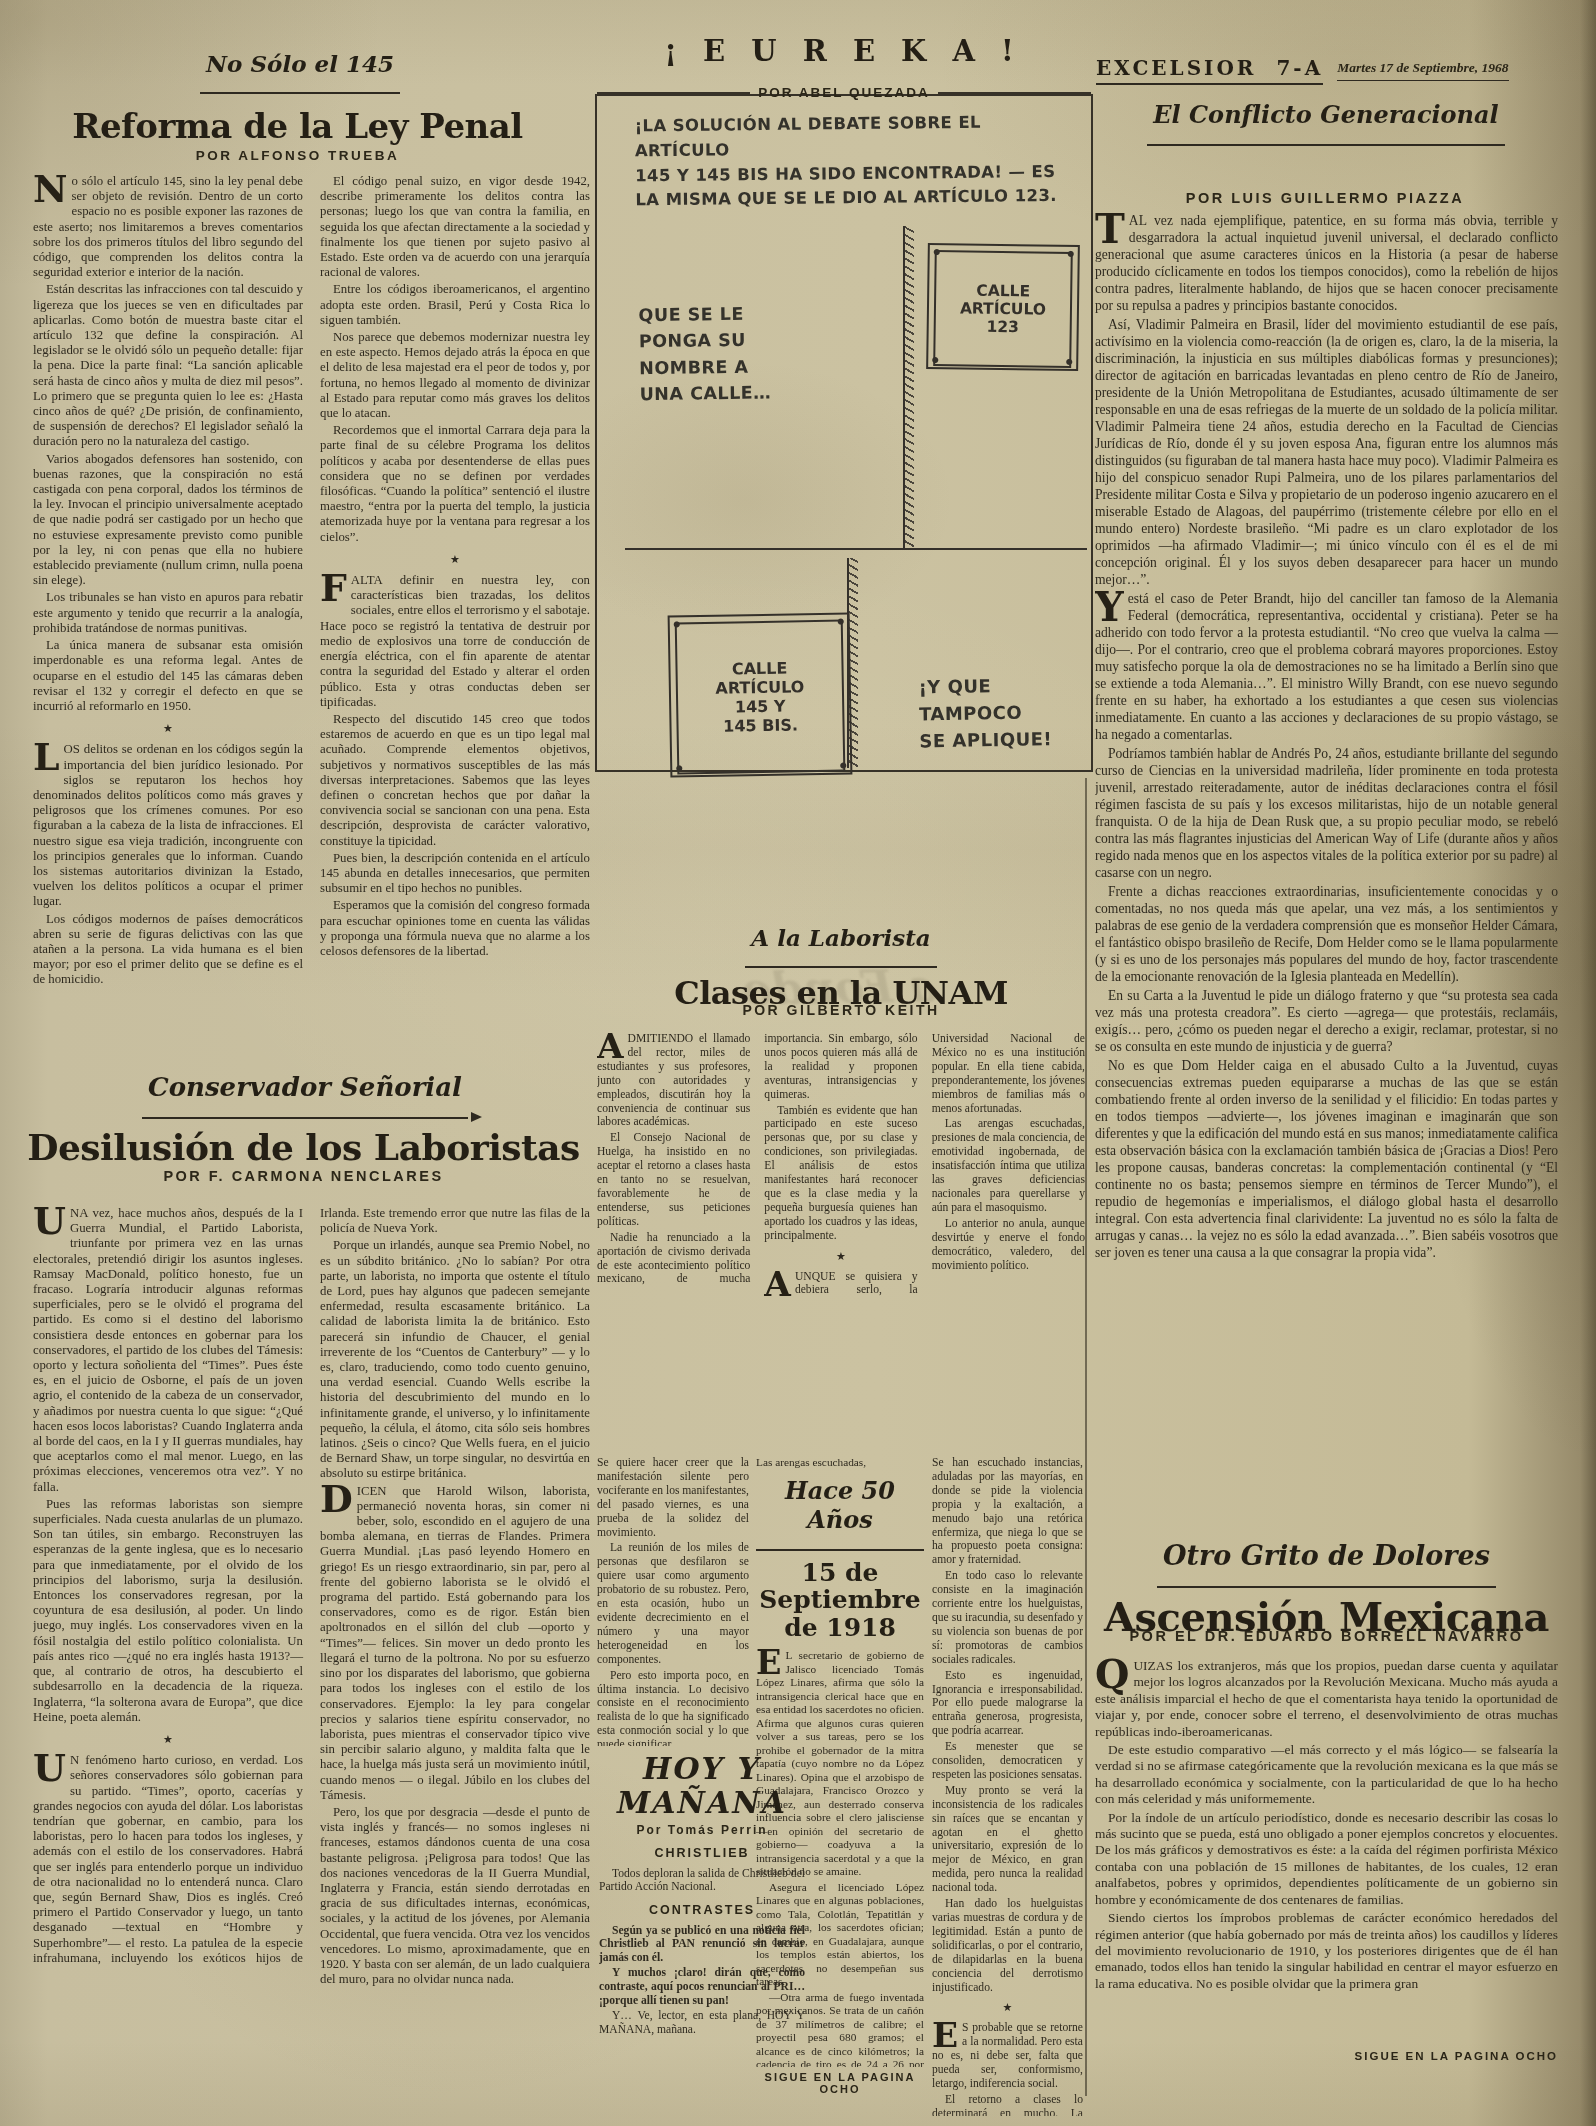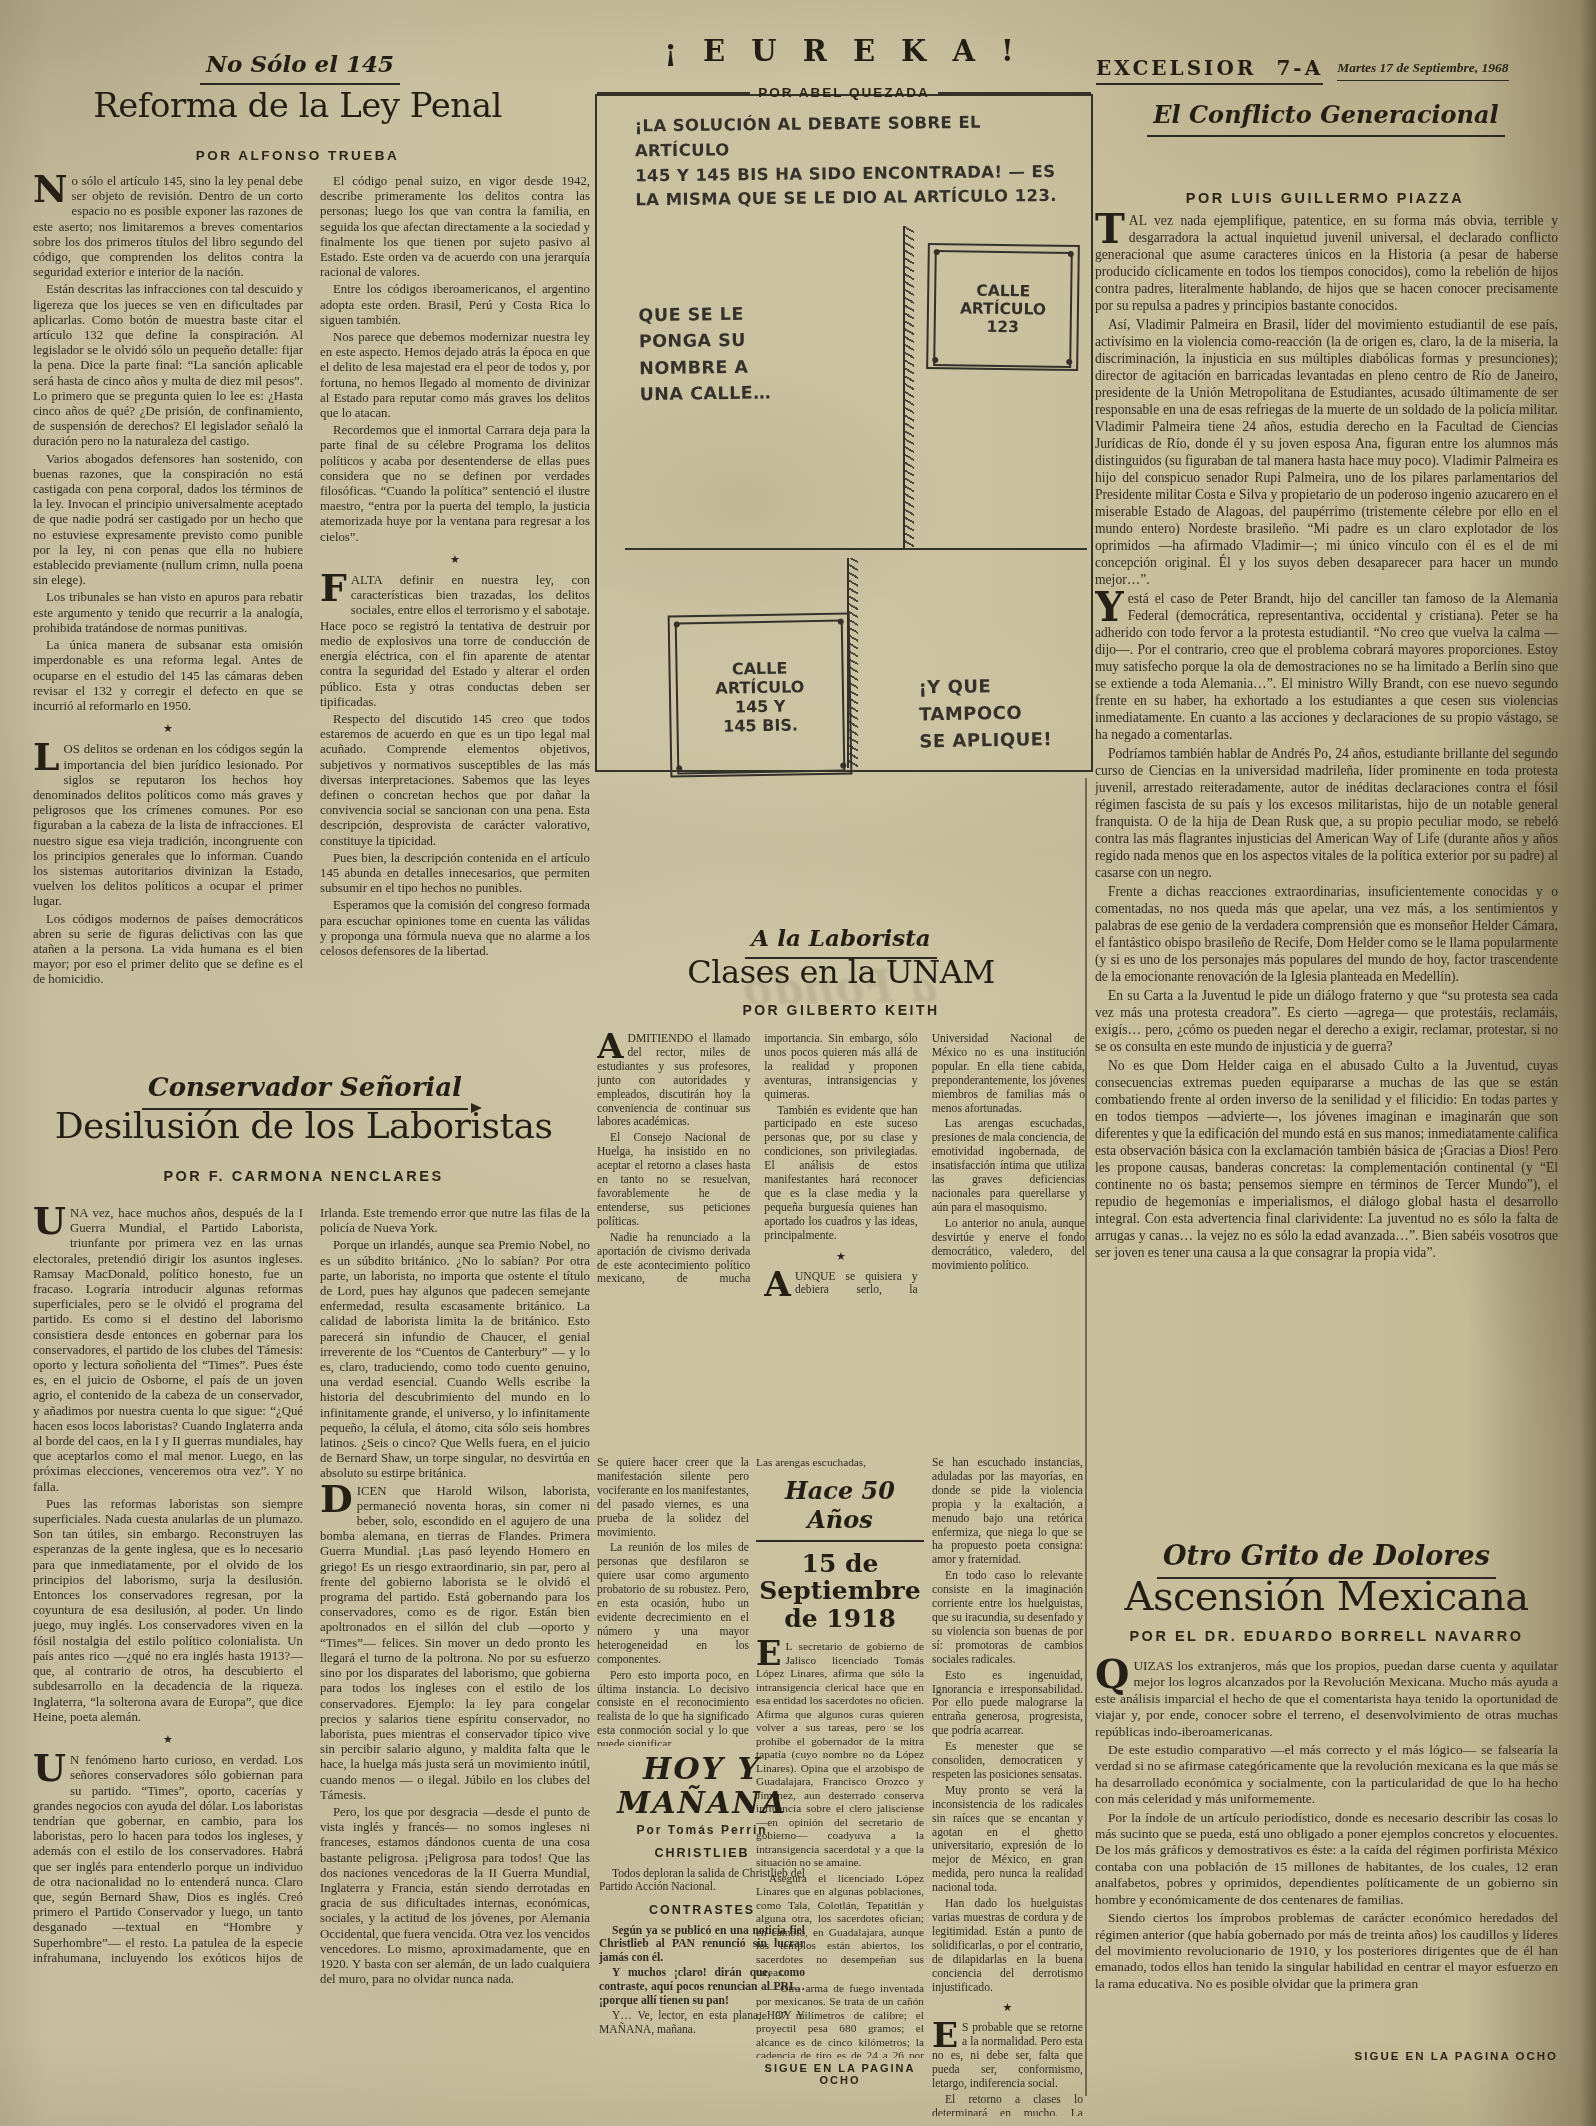--- a/index.html
+++ b/index.html
@@ -16,29 +16,29 @@
       linear-gradient(180deg, rgba(110,95,60,.10) 0%, transparent 4%, transparent 34%, rgba(110,95,60,.07) 40%, transparent 47%, transparent 96%, rgba(110,95,60,.12) 100%),
       linear-gradient(90deg, #b9b092 0%, #c7be9f 3%, #cbc2a1 55%, #c4ba96 92%, #978b6b 99%, #6b6147 100%),
       #c6bd9e;
   }
   .abs{position:absolute;}
   
   .kicker{
     font-family:"DejaVu Serif", serif; font-style:italic; font-weight:bold;
     text-align:center; color:#241f15;
   }
-  .kicker > span{display:inline-block; border-bottom:2px solid #2e2920; padding:0 6px 6px;}
+  .kicker > span{display:inline-block; border-bottom:2px solid #2e2920; padding:0 6px 15px;}
   .kicker.arrowed > span{position:relative;}
   .kicker.arrowed > span:after{
     content:""; position:absolute; right:-14px; bottom:-5px;
     border-left:11px solid #2e2920; border-top:5px solid transparent; border-bottom:5px solid transparent;
   }
   .headline{
-    font-family:"DejaVu Serif", serif; font-weight:normal; color:#241f15;
-    text-align:center; letter-spacing:-.5px; line-height:1.02;
+    font-family:"DejaVu Serif", serif; font-weight:bold; color:#241f15;
+    text-align:center; letter-spacing:-.5px; line-height:1.02;margin-top:21px;
   }
   .byline{
     font-family:"Liberation Sans", sans-serif; font-weight:bold;
     text-align:center; letter-spacing:2.5px; color:#2c2719;
   }
   
   .textblock{overflow:hidden; text-align:justify;}
   .para{margin:0 0 2px; text-indent:13px; text-align:justify; hyphens:auto; -webkit-hyphens:auto;}
   .para:first-child, .para.nodent{text-indent:0;}
   .dropcap{

